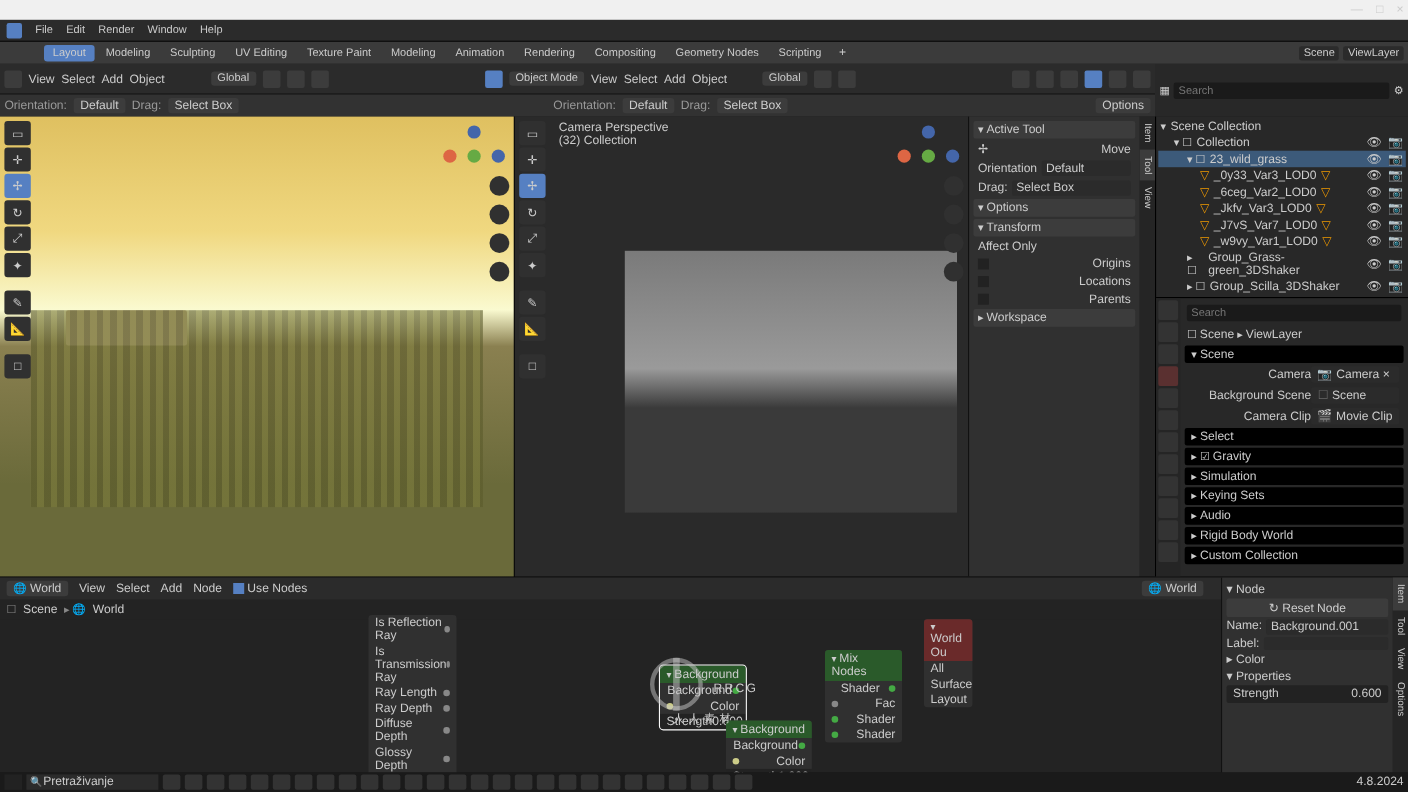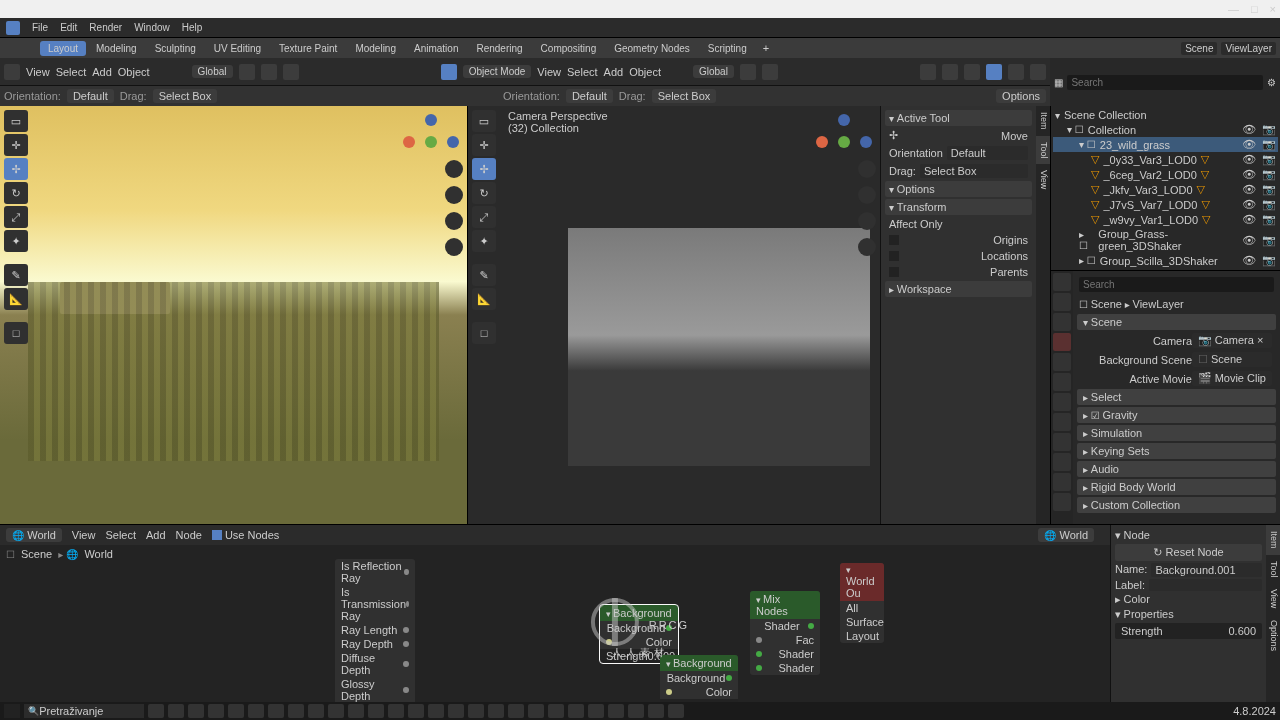--- a/index.html
+++ b/index.html
@@ -77,21 +77,21 @@
 .outliner .item.ind1 { padding-left: 14px; }
 .outliner .item.ind2 { padding-left: 26px; }
 .outliner .item.sel { background: #3c5a7a; }
 .outliner .tri { color: #e90; }
 .properties { height: 254px; border-top: 1px solid #000; display: flex; }
 .properties .icons { width: 22px; background: #252525; display: flex; flex-direction: column; gap: 2px; padding: 2px; }
 .properties .icons .pi { width: 18px; height: 18px; background: #333; border-radius: 2px; }
 .properties .icons .pi.act { background: #5a3030; }
 .properties .body { flex: 1; padding: 4px; display: flex; flex-direction: column; gap: 2px; }
 .properties .crumb { font-size: 10px; padding: 2px; }
-.properties .section { background: #404040; padding: 2px 6px; font-size: 10px; border-radius: 2px; }
+.properties .section { background: #000000; padding: 2px 6px; font-size: 10px; border-radius: 2px; }
 .properties .prow { display: flex; align-items: center; justify-content: flex-end; padding: 1px 4px; font-size: 10px; }
 .properties .prow .f { background: #2b2b2b; padding: 1px 6px; border-radius: 2px; min-width: 80px; text-align: left; }
 
 
 .node-editor { height: 214px; display: flex; border-top: 1px solid #000; background: #232323; }
 .node-area { flex: 1; position: relative; }
 .node-header { height: 20px; background: #2b2b2b; display: flex; align-items: center; padding: 0 6px; gap: 10px; }
 .node-header .combo { background: #3c3c3c; padding: 1px 6px; border-radius: 3px; font-size: 10px; }
 .node-header .chk { display: flex; align-items: center; gap: 3px; font-size: 10px; }
 .node-header .chkb { width: 10px; height: 10px; background: #5680c2; }
@@ -410,21 +410,21 @@
         <div class="section">▾ <span>Scene</span></div>
         <div class="prow">
             <span>Camera</span>
             <span class="f">📷 <span>Camera</span> ×</span>
           </div>
         <div class="prow">
             <span>Background Scene</span>
             <span class="f" style="color:#666">☐ <span>Scene</span></span>
           </div>
         <div class="prow">
-            <span>Active Movie</span>
+            <span>Camera Clip</span>
             <span class="f" style="color:#666">🎬 <span>Movie Clip</span></span>
           </div>
         <div class="section">▸ <span>Select</span></div>
         <div class="section">▸ ☑ <span>Gravity</span></div>
         <div class="section">▸ <span>Simulation</span></div>
         <div class="section">▸ <span>Keying Sets</span></div>
         <div class="section">▸ <span>Audio</span></div>
         <div class="section">▸ <span>Rigid Body World</span></div>
         <div class="section">▸ <span>Custom Collection</span></div>
       </div>

